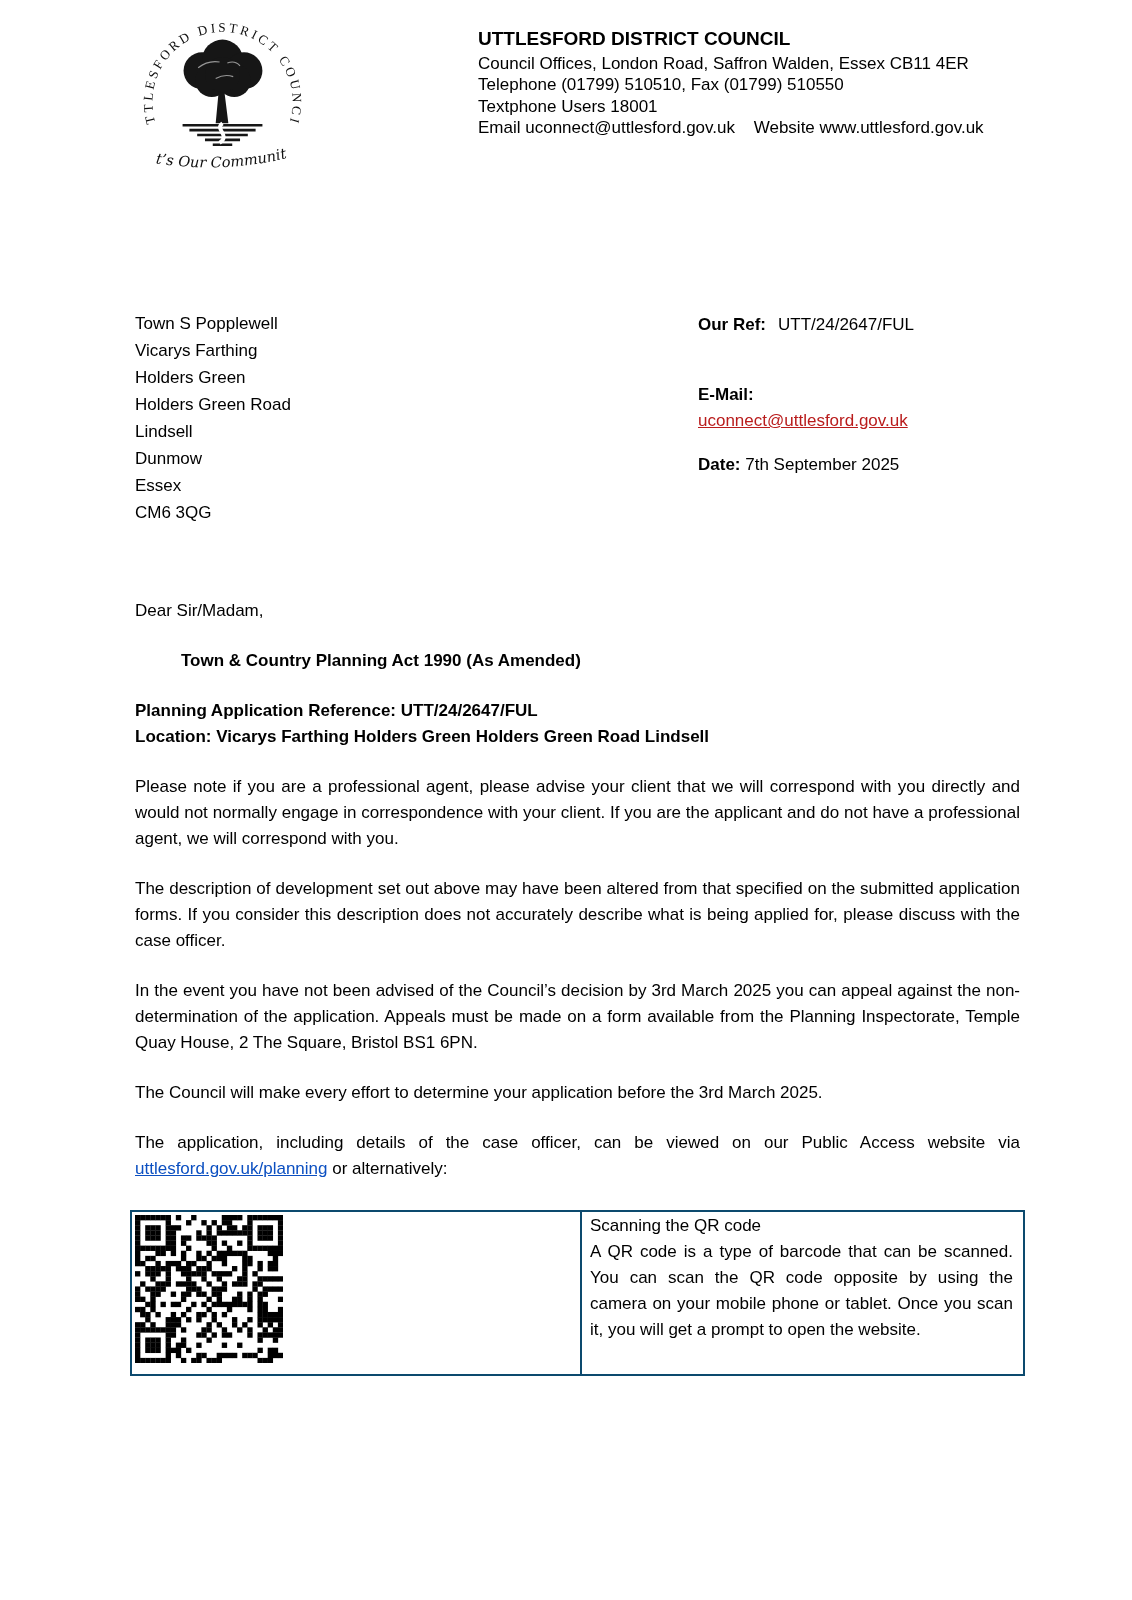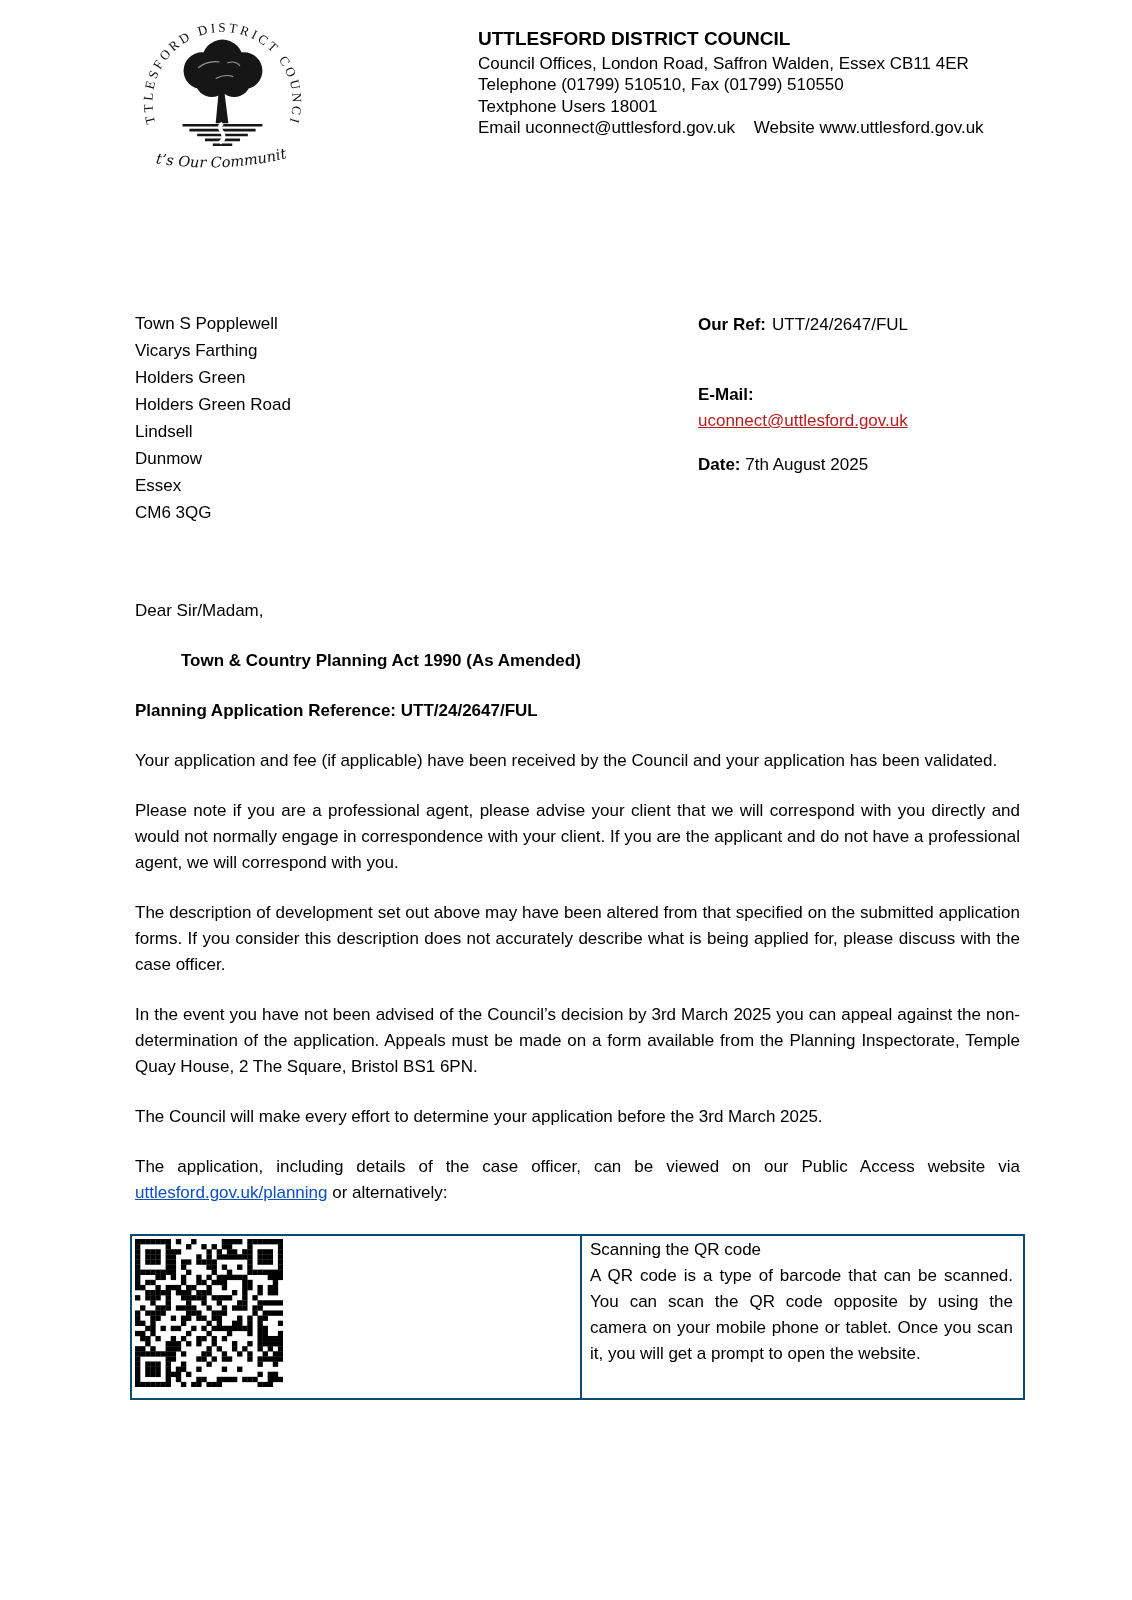--- a/index.html
+++ b/index.html
@@ -21,21 +21,21 @@
   .header { display: flex; align-items: flex-start; }
   .logo { width: 185px; flex: 0 0 185px; margin-left: -5px; }
   .header-text { margin-left: 163px; padding-top: 16px; line-height: 21.5px; }
   .council-name { font-size: 19px; font-weight: bold; margin-bottom: 3px; }
   .header-contact span + span { margin-left: 14px; }
   
   .address-section { position: relative; margin-top: 126px; min-height: 218px; }
   .recipient div { line-height: 27px; }
   .refs { position: absolute; left: 563px; top: 2px; }
   .label { font-weight: bold; }
-  .ourref-value { margin-left: 6px; }
+  .ourref-value { margin-left: 12px; }
   .email-block { margin-top: 44px; }
   .date-line { margin-top: 18px; }
   a.ref-email-link { color: #000; text-decoration: underline; cursor: pointer; }
   a.planning-link { text-decoration: underline; cursor: pointer; }
   
   .salutation { margin-top: 70px; margin-bottom: 24px; }
   .act-title { font-weight: bold; margin-bottom: 24px; margin-left: 46px; }
   .ref-block { font-weight: bold; margin-bottom: 24px; text-align: justify; }
   .body-para { margin-bottom: 24px; text-align: justify; }
   .closing-para { margin-bottom: 28px; text-align: justify; }
@@ -128,34 +128,34 @@
     <div class="refs">
       <div class="ourref-line">
         <span class="label">Our Ref:</span><span class="ourref-value">UTT/24/2647/FUL</span>
       </div>
       <div class="email-block">
         <div class="label">E-Mail:</div>
         <div><a class="ref-email-link" style="color: #b91c1c;">uconnect@uttlesford.gov.uk</a></div>
       </div>
       <div class="date-line">
         <span class="label">Date:</span>
-        <span>7th August 2025</span>
+        <span>7th September 2025</span>
       </div>
     </div>
   </div>
 
   <div class="salutation">Dear Sir/Madam,</div>
 
   <div class="act-title">Town &amp; Country Planning Act 1990 (As Amended)</div>
 
   <div class="ref-block">
     <div>Planning Application Reference: UTT/24/2647/FUL</div>
+    <div>Location: Vicarys Farthing Holders Green Holders Green Road Lindsell</div>
   </div>
 
-  <p class="body-para">Your application and fee (if applicable) have been received by the Council and your application has been validated.</p>
   <p class="body-para">Please note if you are a professional agent, please advise your client that we will correspond with you directly and would not normally engage in correspondence with your client. If you are the applicant and do not have a professional agent, we will correspond with you.</p>
   <p class="body-para">The description of development set out above may have been altered from that specified on the submitted application forms. If you consider this description does not accurately describe what is being applied for, please discuss with the case officer.</p>
   <p class="body-para">In the event you have not been advised of the Council’s decision by 3rd March 2025 you can appeal against the non-determination of the application.  Appeals must be made on a form available from the Planning Inspectorate, Temple Quay House, 2 The Square, Bristol BS1 6PN.</p>
   <p class="body-para">The Council will make every effort to determine your application before the 3rd March 2025.</p>
 
   <p class="closing-para"><span>The application, including details of the case officer, can be viewed on our Public Access website via </span><a class="planning-link" style="color: rgb(11, 79, 193); text-decoration: underline;">uttlesford.gov.uk/planning</a><span> or alternatively:</span></p>
 
   <table class="qr-table">
     <tbody>
         <tr>

